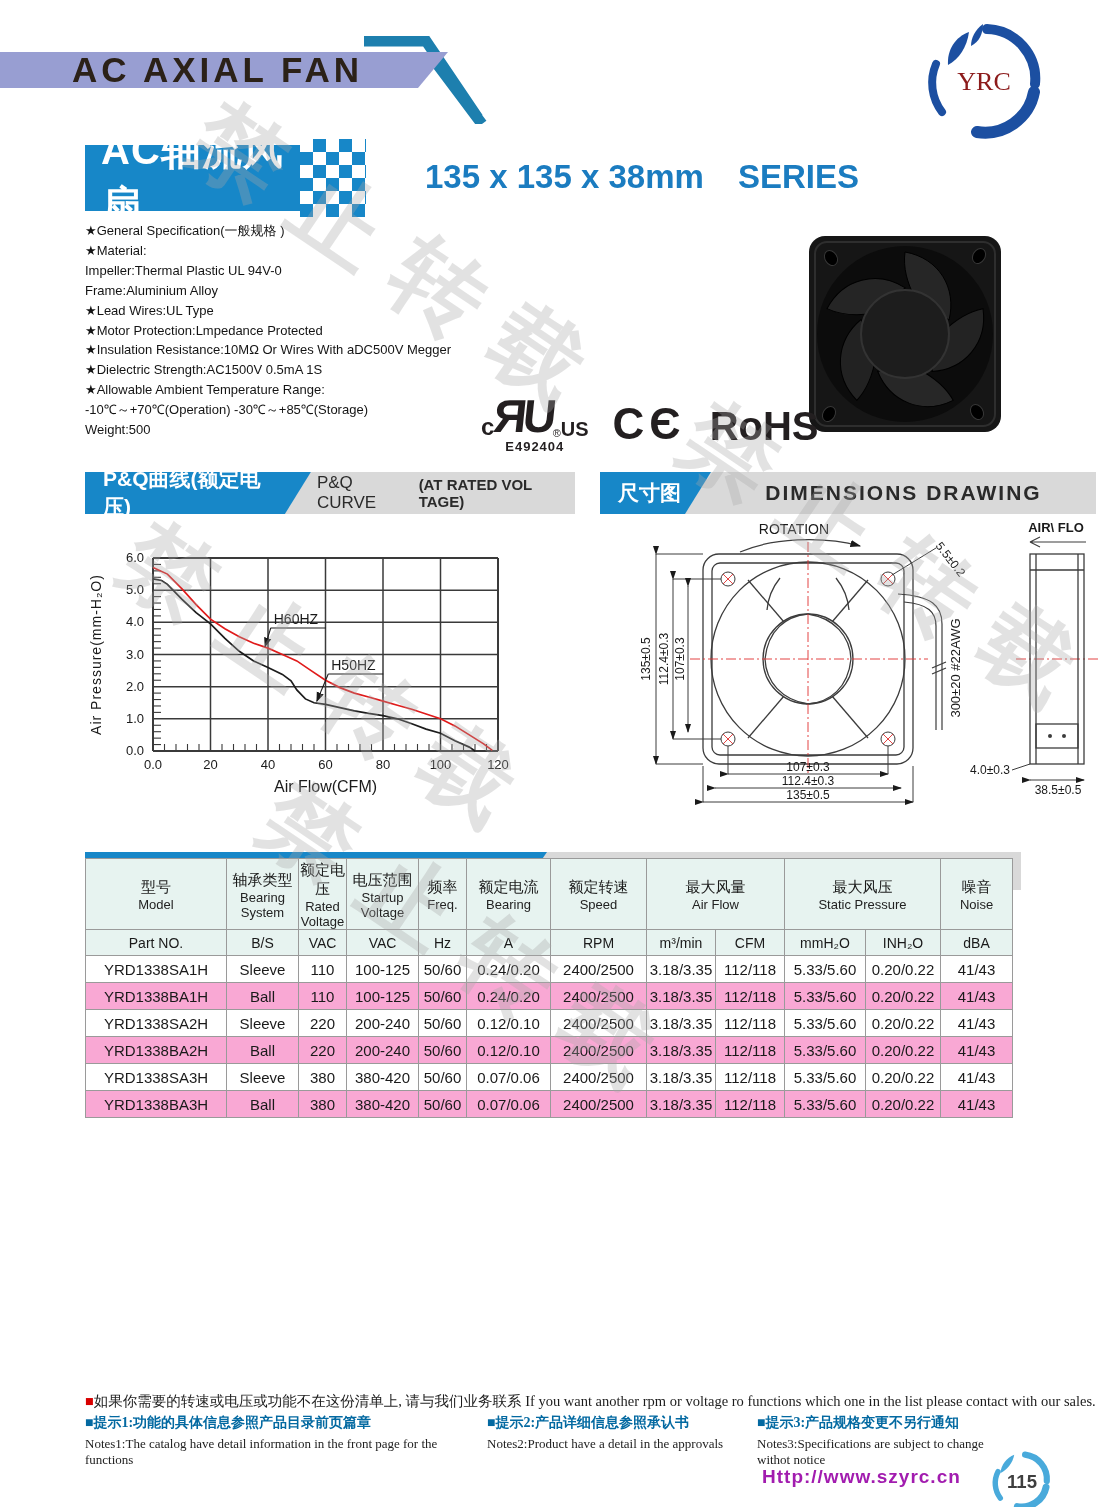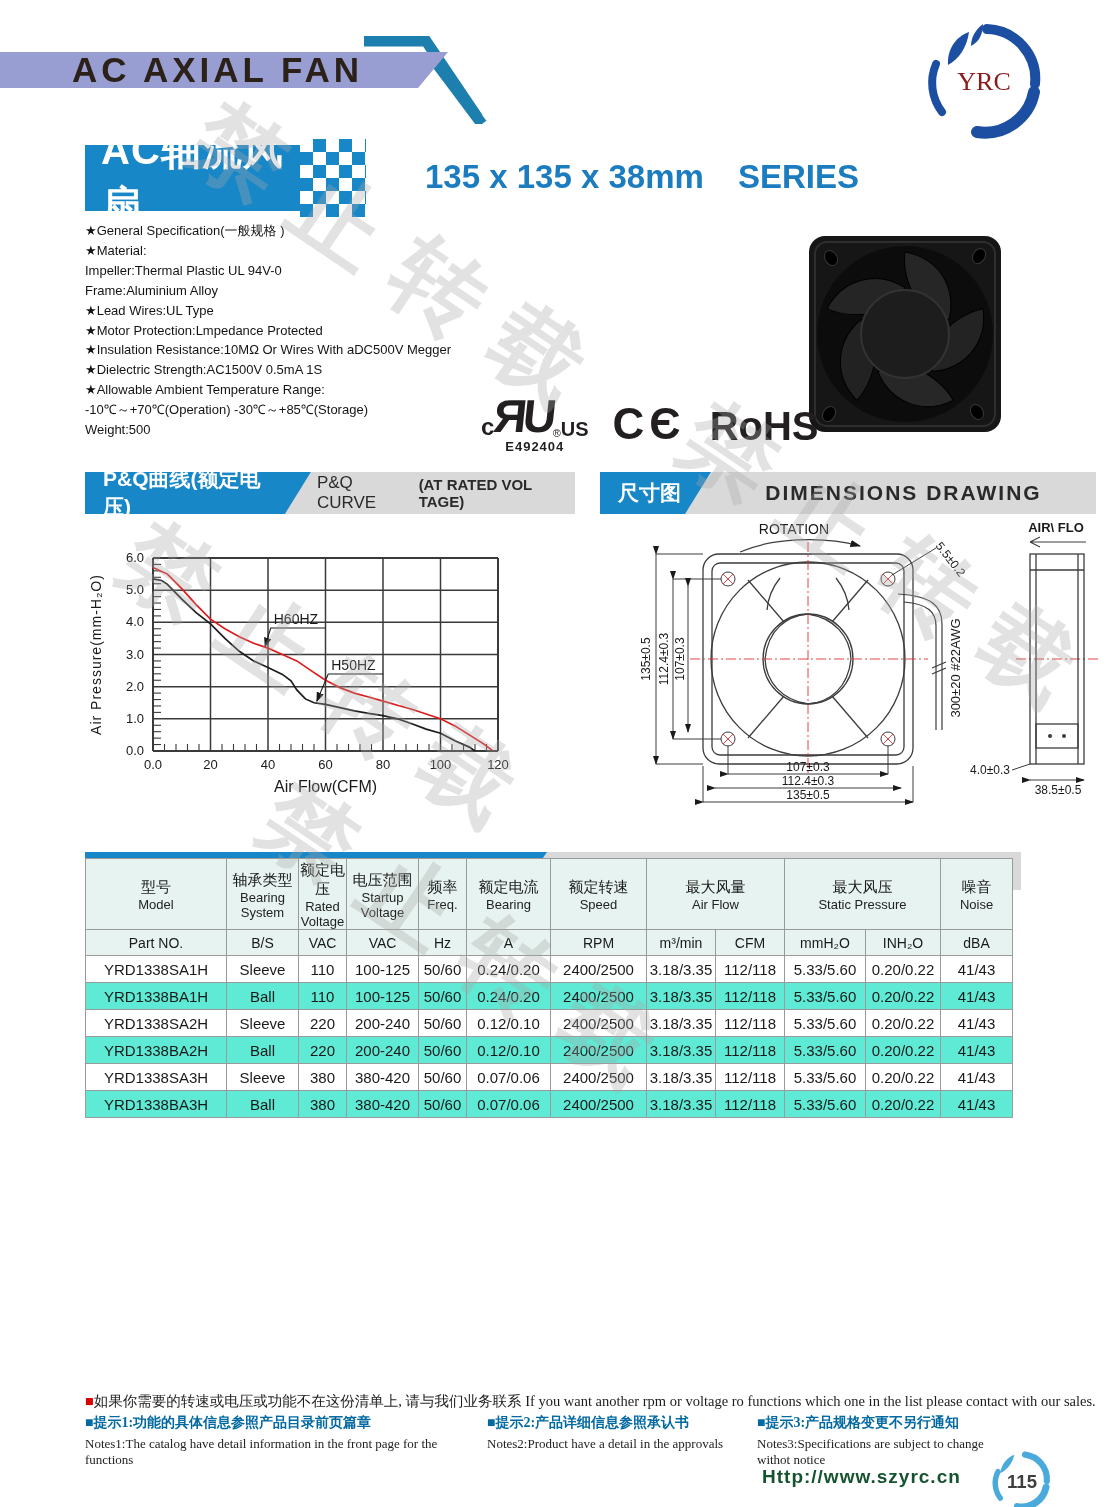--- a/index.html
+++ b/index.html
@@ -66,35 +66,35 @@
 
   table.spec{position:absolute;left:85px;top:858px;width:927px;border-collapse:collapse;
     font-size:15px;color:#1a1a1a;table-layout:fixed;}
   table.spec th,table.spec td{border:1px solid #9a9a9a;text-align:center;padding:0;}
   table.spec thead th{background:#e7f3f0;font-weight:normal;}
   .h-cn{font-size:15px;padding-top:2px;}
   .h-en{font-size:13px;color:#222;}
   tr.hdr1 th{height:50px;}
   tr.hdr2 th{height:25px;font-size:14px;}
   table.spec tbody td{height:26px;font-size:15px;background:#fff;}
-  table.spec tbody tr.alt td{background:#5eead4;}
+  table.spec tbody tr.alt td{background:#f9a8d4;}
 
   
   .sales-note{position:absolute;left:85px;top:1392px;font-size:14.5px;color:#1c1c1c;
     font-family:"Liberation Serif",serif;}
   .sales-note .rsq{color:#d80000;font-family:"Liberation Sans",sans-serif;}
   .note-col{position:absolute;top:1414px;font-family:"Liberation Serif",serif;}
   .note-cn{font-size:14px;font-weight:bold;color:#0369a1;font-family:Liberation Serif, serif;}
   .note-en{font-size:13px;color:#222;margin-top:4px;}
   .n1{left:85px;width:400px;}
   .n2{left:487px;width:270px;}
   .n3{left:757px;width:260px;}
 
   .site-url{position:absolute;left:762px;top:1466px;font-size:19px;font-weight:bold;
-    color:#14532d;letter-spacing:1px;}
+    color:#a21caf;letter-spacing:1px;}
   .page-logo{position:absolute;left:982px;top:1450px;}
 
   
   .watermark{position:absolute;font-size:92px;font-weight:bold;color:#a8a8a8;opacity:0.32;
     letter-spacing:28px;white-space:nowrap;pointer-events:none;z-index:50;
     font-family:"Liberation Serif",serif;}
   .wm1{left:160px;top:200px;transform:rotate(34deg);}
   .wm2{left:650px;top:500px;transform:rotate(34deg);}
   .wm3{left:90px;top:620px;transform:rotate(34deg);}
   .wm4{left:230px;top:880px;transform:rotate(34deg);}

